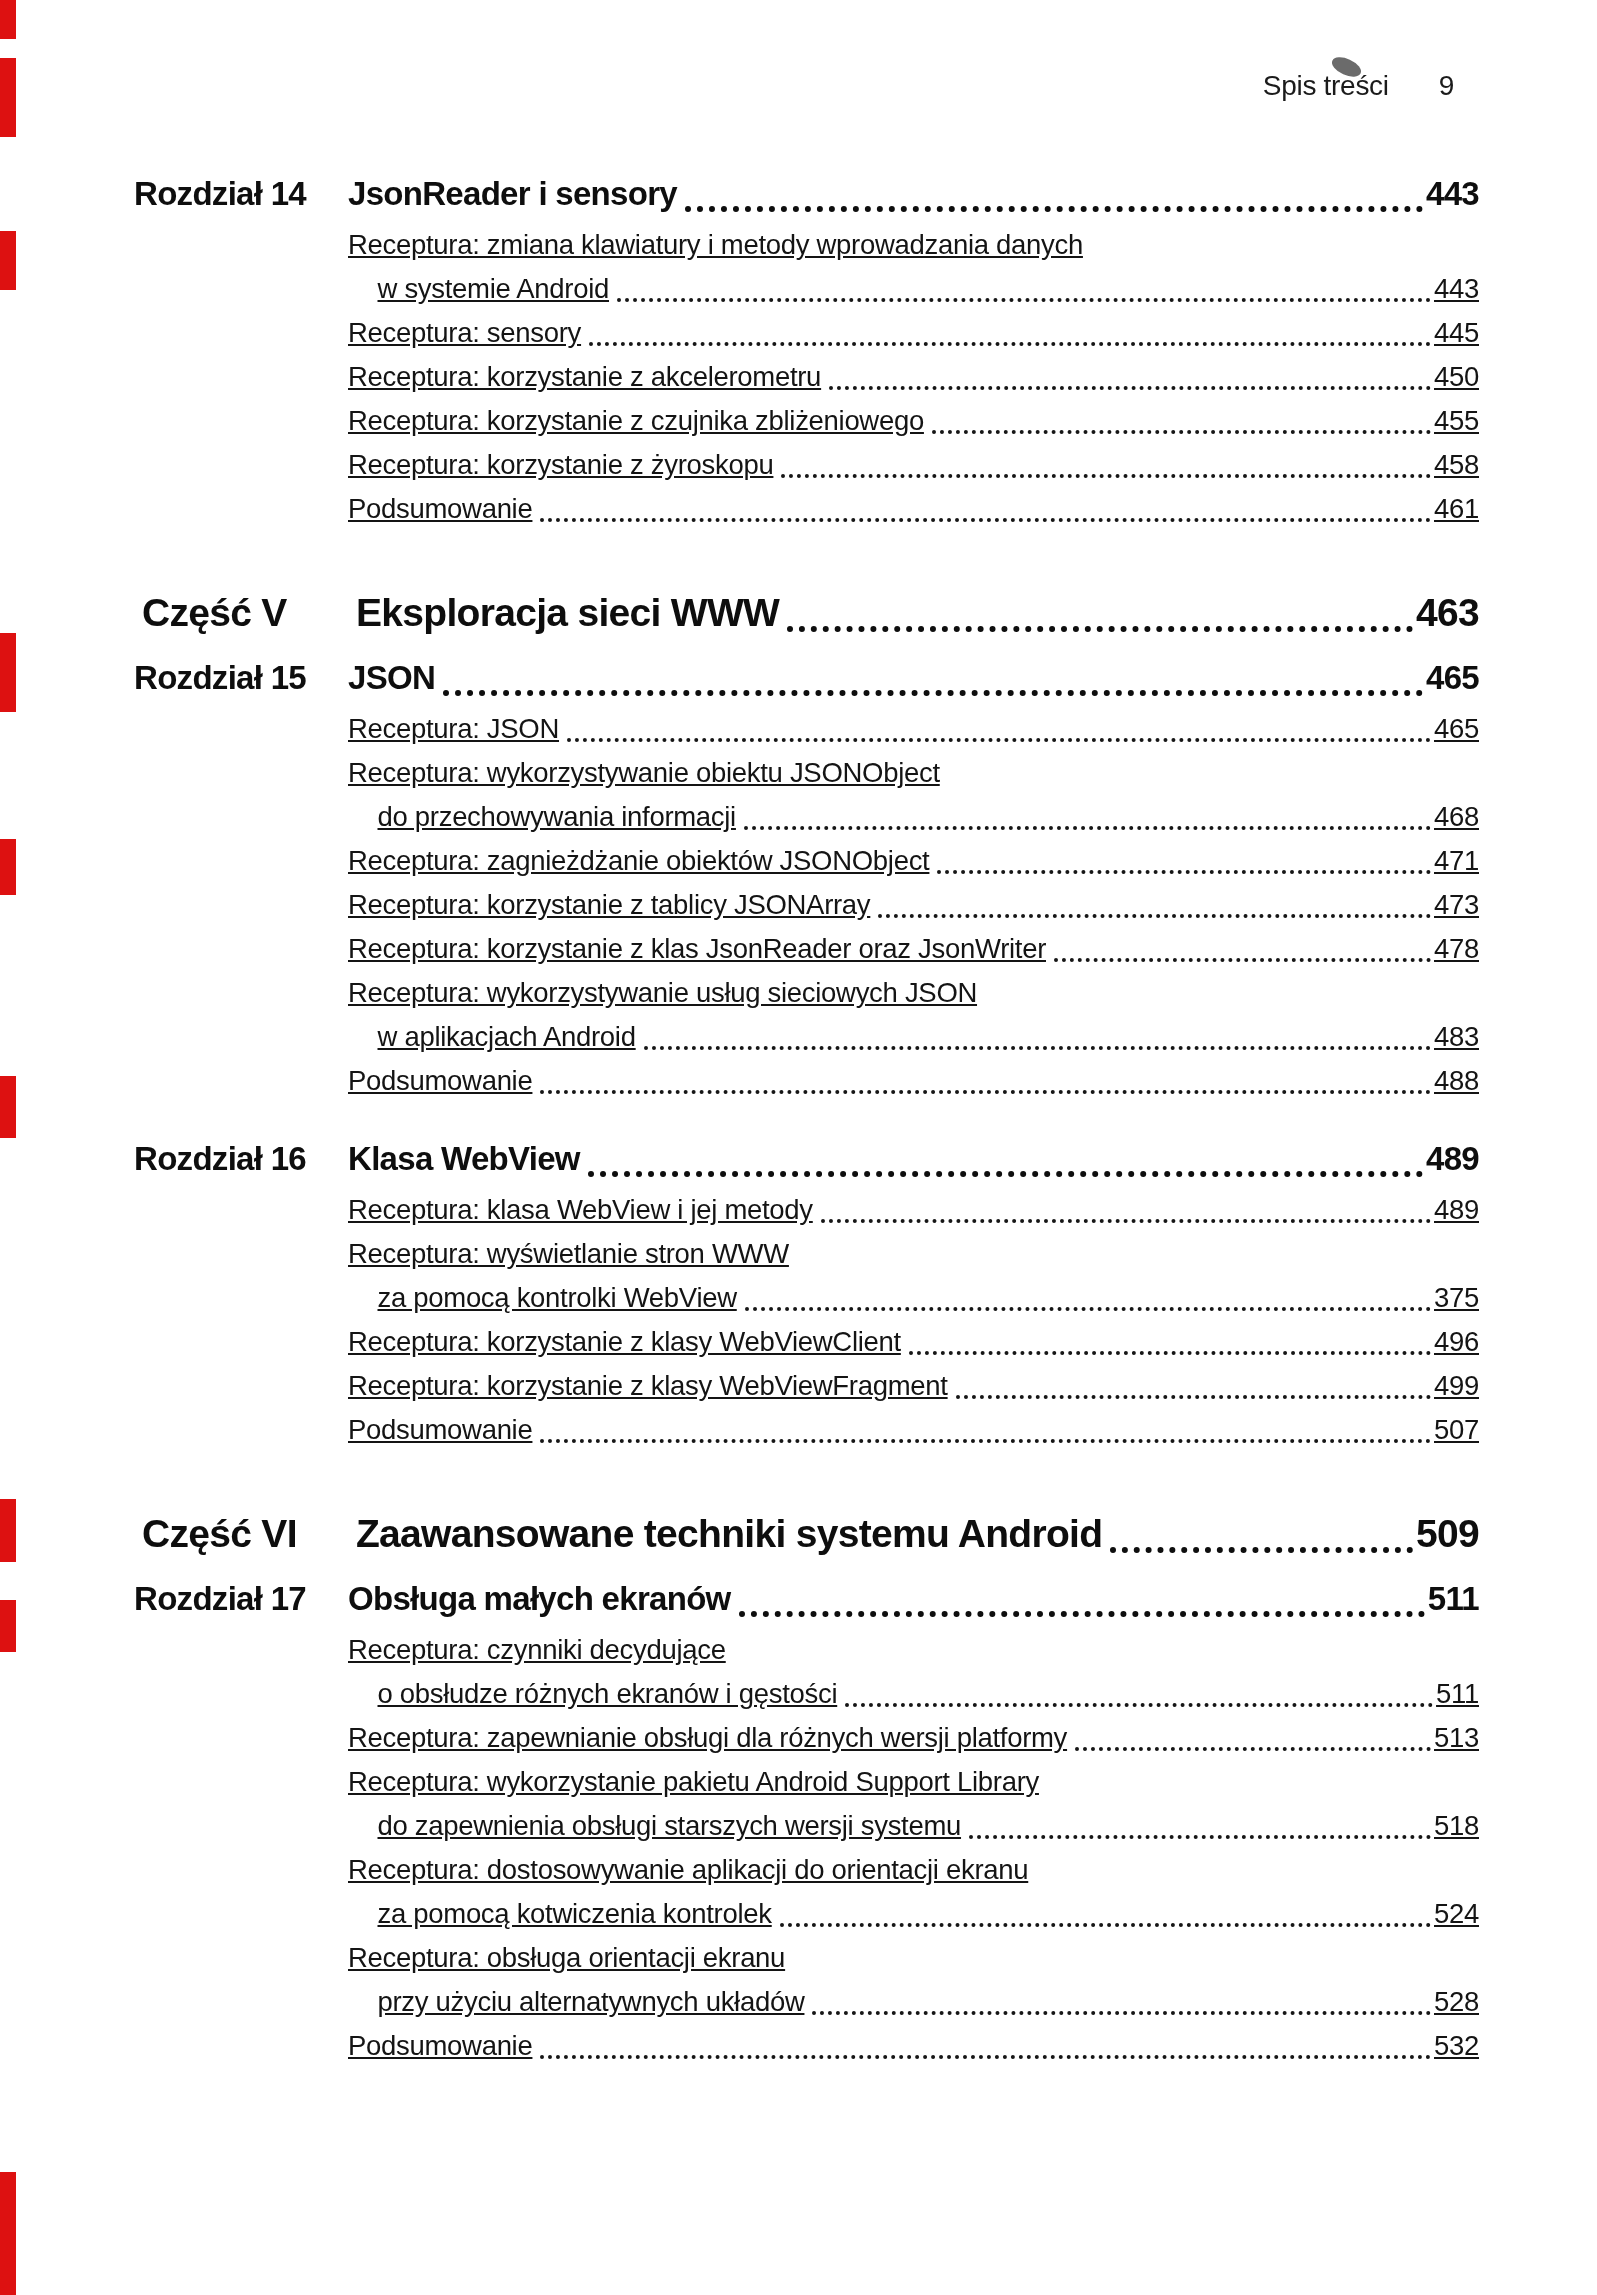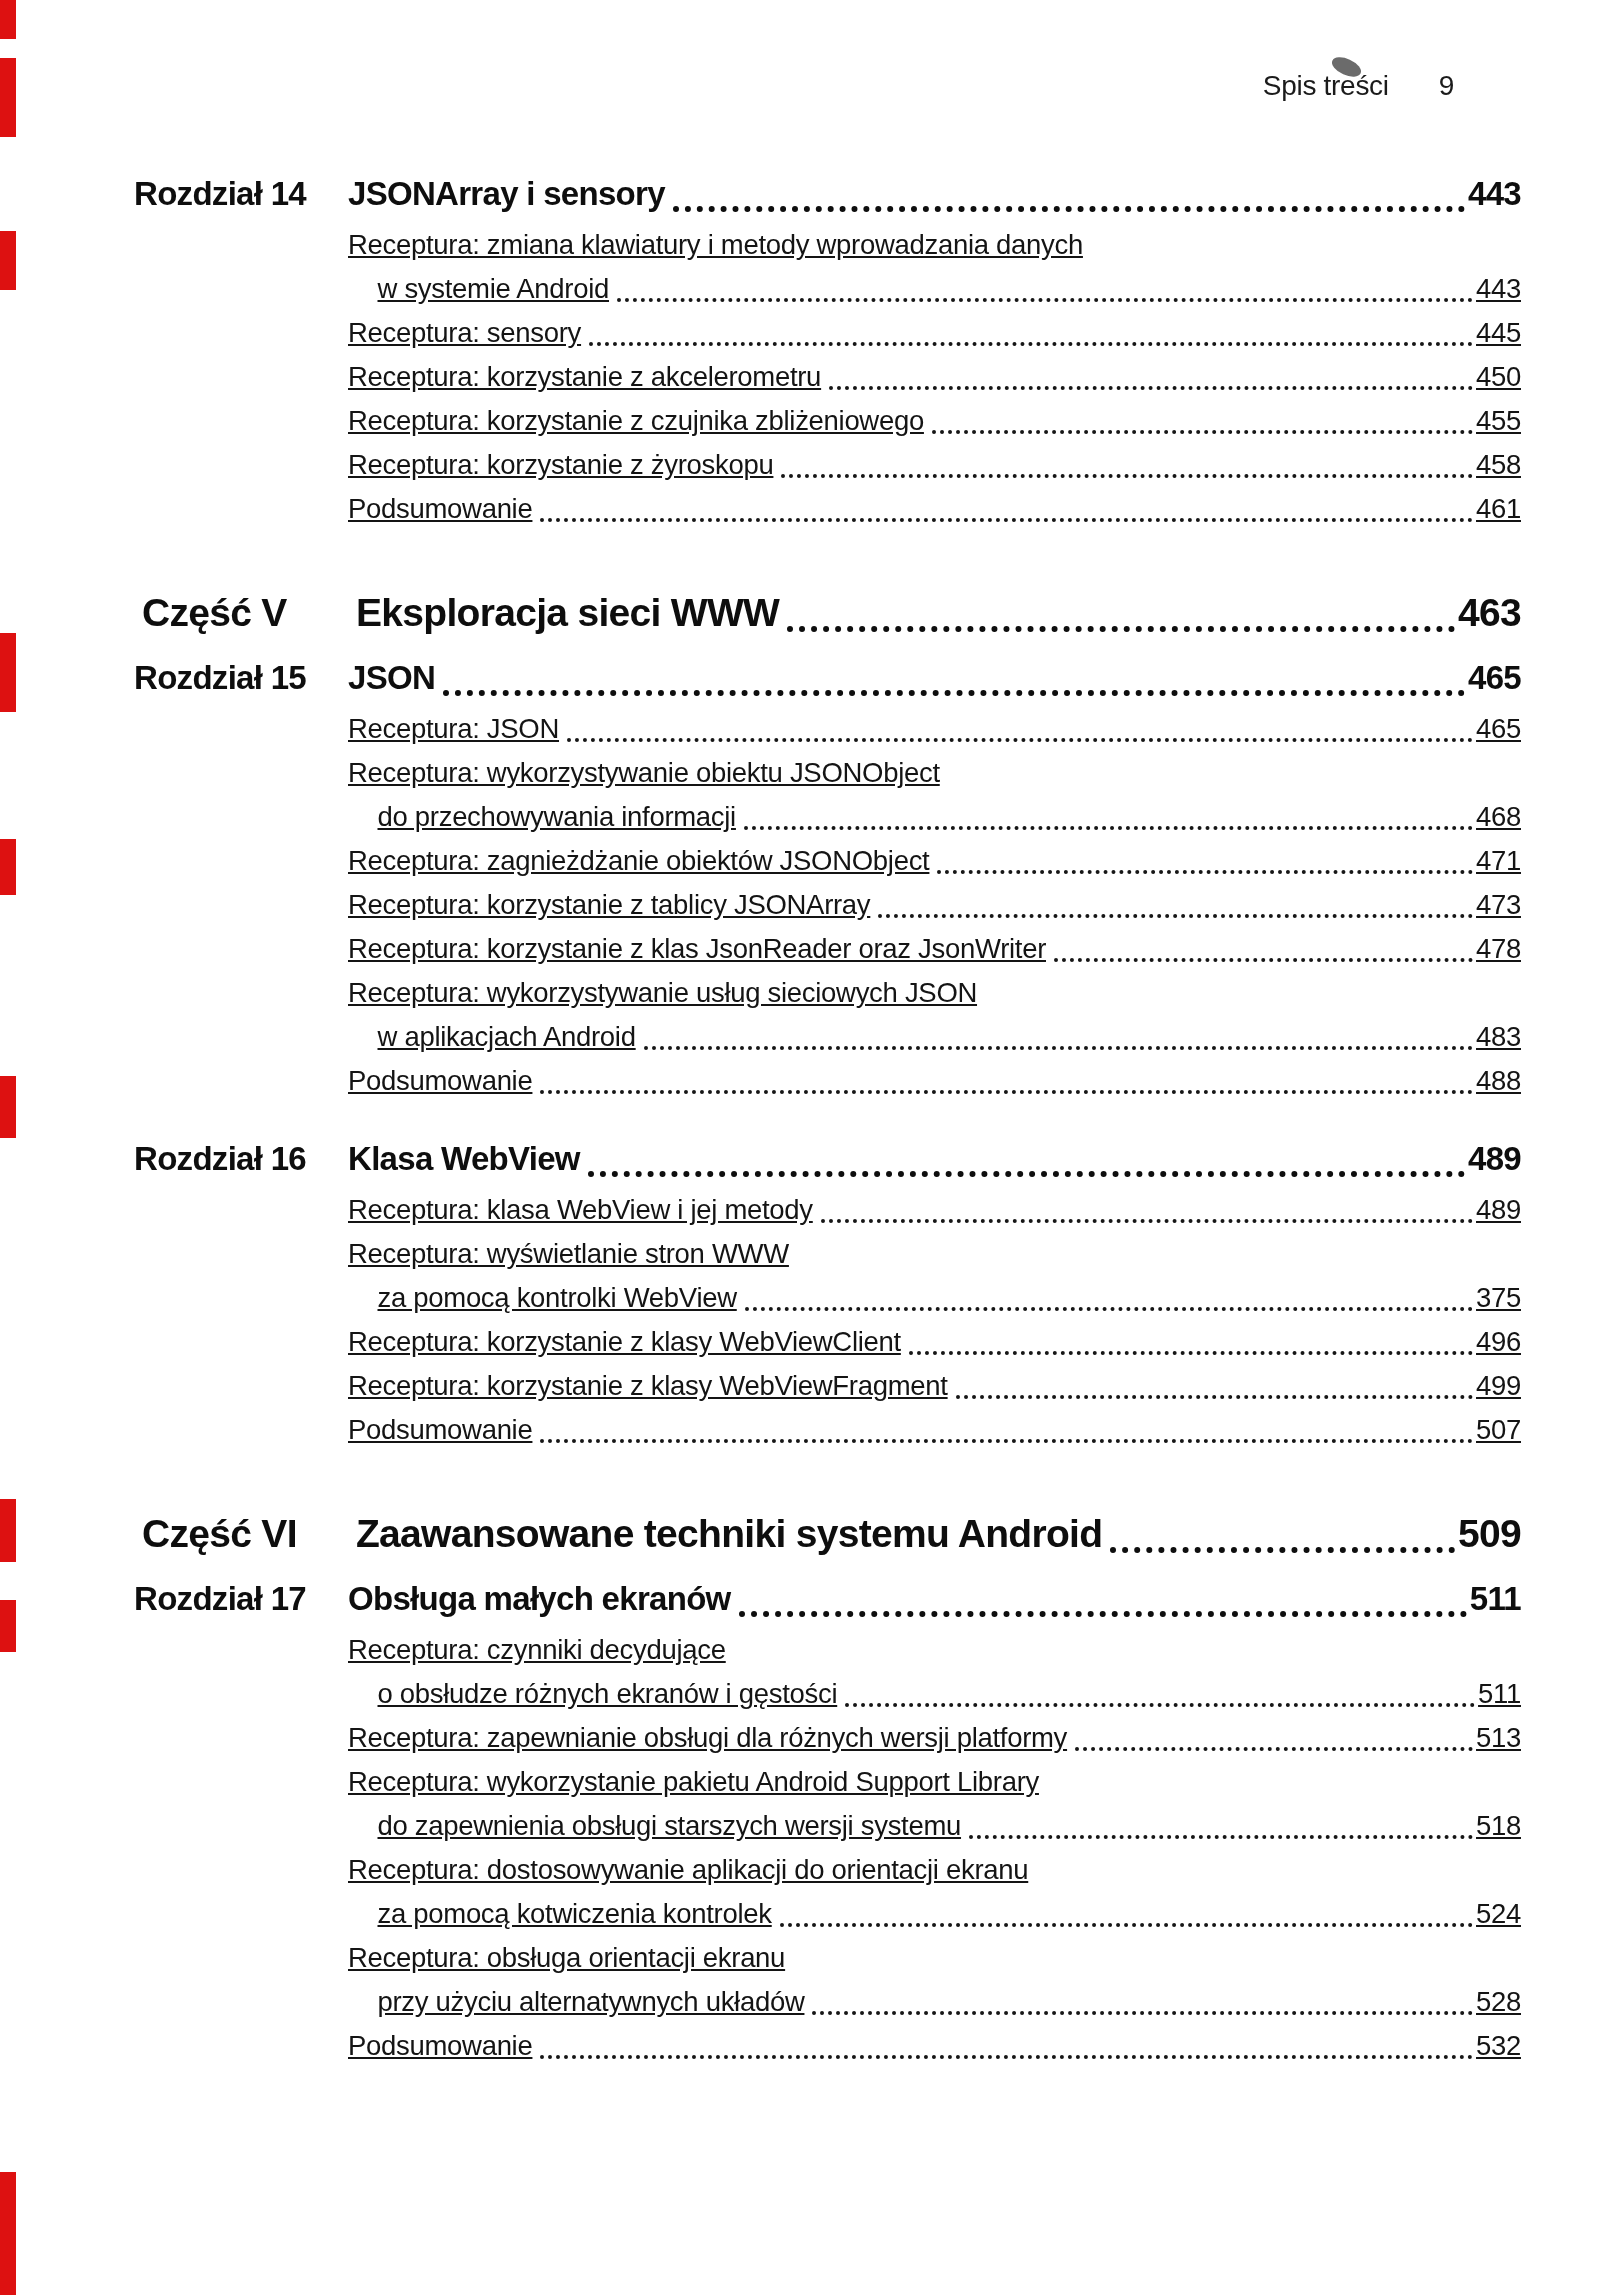--- a/index.html
+++ b/index.html
@@ -24,21 +24,21 @@
   }
 
   .header {
     padding: 64px 143px 0 134px;
     display: flex; justify-content: flex-end; align-items: baseline;
     font-size: 28px; line-height: 43px; color: #1b1b1b;
     letter-spacing: -0.3px;
   }
   .hpage { margin-left: 50px; }
 
-  .toc { padding: 58px 76px 0 134px; }
+  .toc { padding: 58px 118px 0 134px; }
 
   .row { display: flex; align-items: flex-end; }
   .lab { flex: 0 0 214px; }
   .ttl { flex: 0 0 auto; white-space: nowrap; }
   .pg  { flex: none; }
 
   .head { font-weight: bold; color: #0e0e0e; }
   .chapter { font-size: 33px; line-height: 58px; margin-top: 27px; letter-spacing: -0.7px; }
   .part    { font-size: 39px; line-height: 64px; margin-top: 50px; letter-spacing: -0.7px; margin-left: 8px; }
   .part + .chapter { margin-top: 4px; align-items: flex-end; }
@@ -73,21 +73,21 @@
   <div class="smudge"></div>
 
   <div class="header">
     <span>Spis treści</span>
     <span class="hpage">9</span>
   </div>
 
   <div class="toc" id="toc">
       <div class="row head chapter">
         <span class="lab">Rozdział 14</span>
-        <span class="ttl">JSONArray i sensory</span>
+        <span class="ttl">JsonReader i sensory</span>
         <span class="leader"></span>
         <span class="pg">443</span>
       </div>
       <div class="row entry">
         <span class="txt">Receptura: zmiana klawiatury i metody wprowadzania danych</span>
       </div>
       <div class="row entry">
         <span class="txt cont">w systemie Android</span>
         <span class="leader"></span>
         <span class="pg">443</span>

